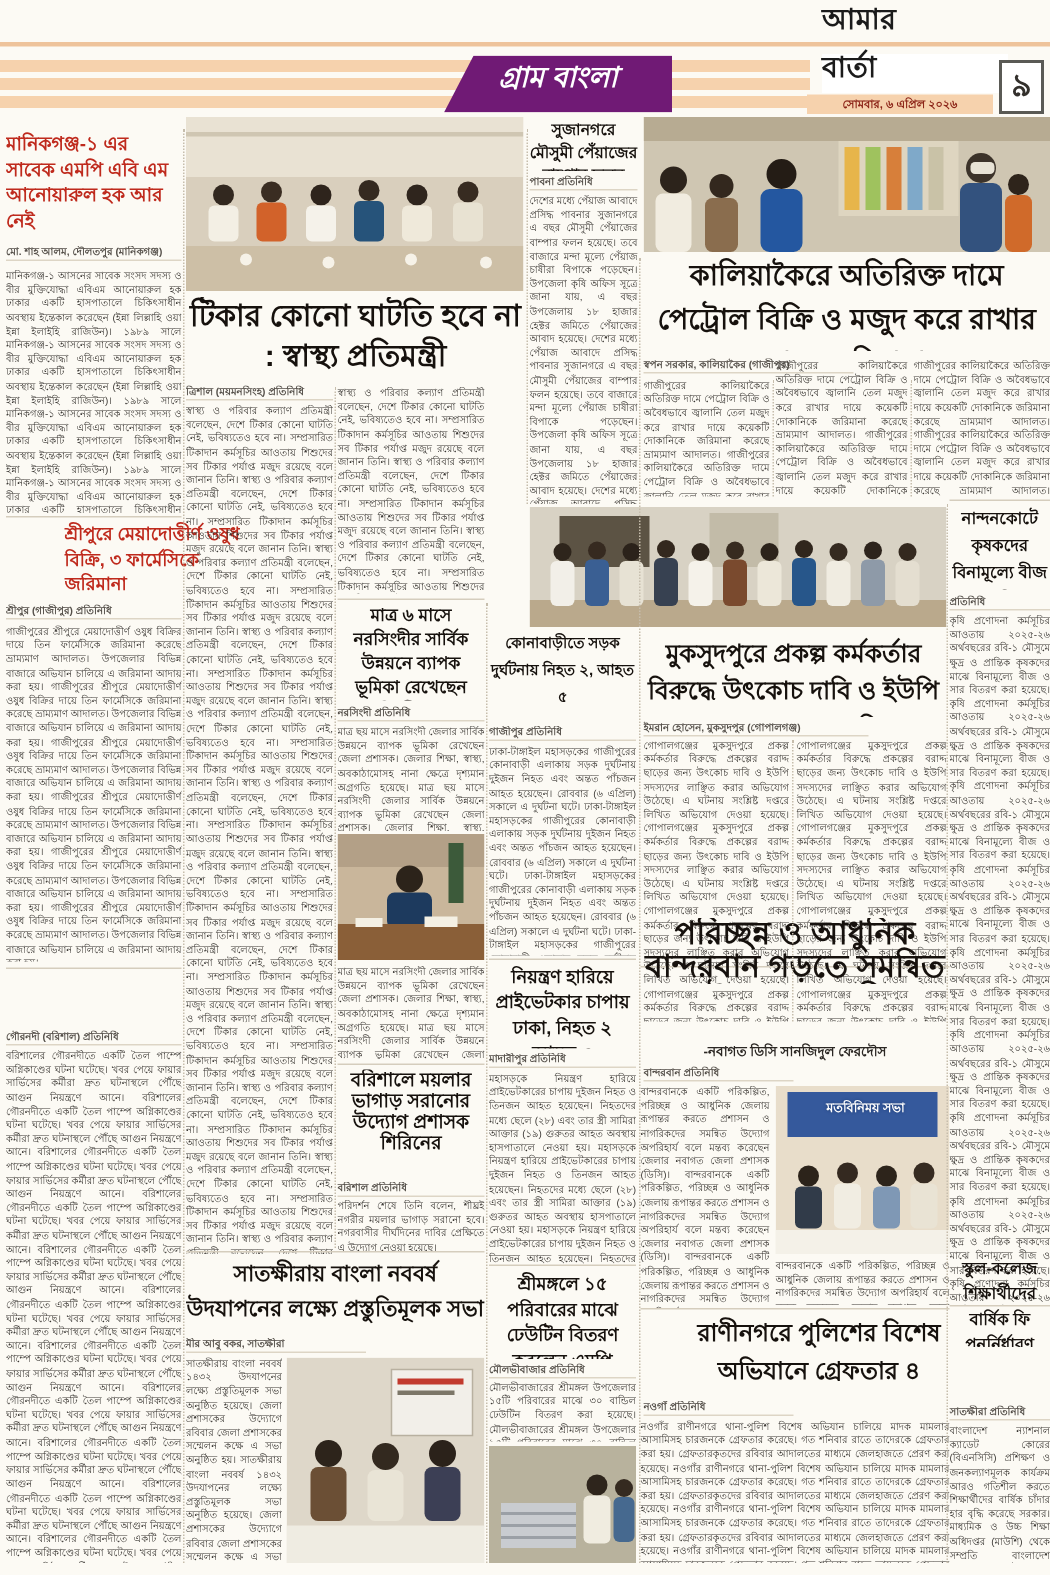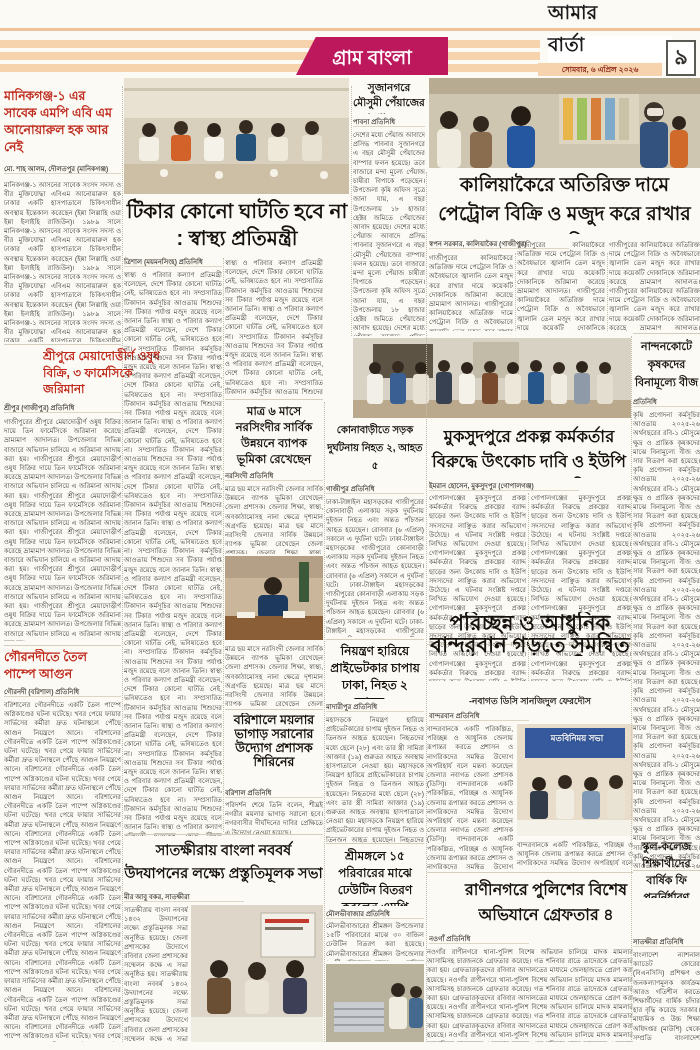--- a/index.html
+++ b/index.html
@@ -2,22 +2,22 @@
 <html><head>
 <meta charset="utf-8">
 <style>
   html,body{margin:0;padding:0;background:#8a8a8a;}
   .page{position:relative;width:700px;height:1050px;margin:0 auto;background:#fcfaf4;
         font-family:"Liberation Sans","DejaVu Sans",sans-serif;overflow:hidden;}
   .a{position:absolute;box-sizing:border-box;}
   
   .toprule{background:#eec39b;}
   .stripe{background:#f6d2ad;}
-  .secbox{background:#be185d;clip-path:polygon(13% 0,100% 0,100% 100%,0 100%);
-          display:flex;align-items:flex-end;justify-content:center;}
+  .secbox{background:#701a75;clip-path:polygon(13% 0,100% 0,100% 100%,0 100%);
+          display:flex;align-items:flex-start;justify-content:center;font-style:italic;}
   .secbox span{color:#fff;font-weight:bold;font-size:19px;}
   .masthead{background:#fff;display:flex;align-items:flex-end;justify-content:center;
             font-weight:bold;font-size:19px;color:#1b1b1b;letter-spacing:.3px;}
   .mdot{display:inline-block;width:5px;height:5px;background:#c6271a;border-radius:50%;
         margin-left:3px;margin-bottom:2px;}
   .datebar{background:#f6d2ad;color:#8c2417;font-size:7.5px;font-weight:bold;
            display:flex;align-items:center;justify-content:center;white-space:nowrap;overflow:hidden;}
   .pagebox{background:#fff;border:2px solid #5a5a55;display:flex;align-items:center;
            justify-content:center;font-size:21px;font-weight:bold;color:#33302c;}
   
@@ -61,21 +61,20 @@
   <div class="a hlr" style="left:4px;top:88px;width:117px;height:72px;font-size:12.5px;line-height:17px;">মানিকগঞ্জ-১ এর সাবেক এমপি এবি এম আনোয়ারুল হক আর নেই</div>
   <div class="a by" style="left:4px;top:164px;width:117px;">মো. শাহ আলম, দৌলতপুর (মানিকগঞ্জ)</div>
   <div class="a bd" style="left:4px;top:180px;width:117px;height:162px;">মানিকগঞ্জ-১ আসনের সাবেক সংসদ সদস্য ও বীর মুক্তিযোদ্ধা এবিএম আনোয়ারুল হক ঢাকার একটি হাসপাতালে চিকিৎসাধীন অবস্থায় ইন্তেকাল করেছেন (ইন্না লিল্লাহি ওয়া ইন্না ইলাইহি রাজিউন)। ১৯৮৯ সালে  মানিকগঞ্জ-১ আসনের সাবেক সংসদ সদস্য ও বীর মুক্তিযোদ্ধা এবিএম আনোয়ারুল হক ঢাকার একটি হাসপাতালে চিকিৎসাধীন অবস্থায় ইন্তেকাল করেছেন (ইন্না লিল্লাহি ওয়া ইন্না ইলাইহি রাজিউন)। ১৯৮৯ সালে  মানিকগঞ্জ-১ আসনের সাবেক সংসদ সদস্য ও বীর মুক্তিযোদ্ধা এবিএম আনোয়ারুল হক ঢাকার একটি হাসপাতালে চিকিৎসাধীন অবস্থায় ইন্তেকাল করেছেন (ইন্না লিল্লাহি ওয়া ইন্না ইলাইহি রাজিউন)। ১৯৮৯ সালে  মানিকগঞ্জ-১ আসনের সাবেক সংসদ সদস্য ও বীর মুক্তিযোদ্ধা এবিএম আনোয়ারুল হক ঢাকার একটি হাসপাতালে চিকিৎসাধীন অবস্থায় ইন্তেকাল করেছেন (ইন্না লিল্লাহি ওয়া ইন্না ইলাইহি রাজিউন)। ১৯৮৯ সালে </div>
 
   <div class="a dh" style="left:4px;top:344px;width:117px;"></div>
   <div class="a hlr" style="left:4px;top:348px;width:117px;height:52px;font-size:12px;line-height:16.5px;margin-left:39px;">শ্রীপুরে মেয়াদোত্তীর্ণ ওষুধ বিক্রি, ৩ ফার্মেসিকে জরিমানা</div>
   <div class="a by" style="left:4px;top:403px;width:117px;">শ্রীপুর (গাজীপুর) প্রতিনিধি</div>
   <div class="a bd" style="left:4px;top:417px;width:117px;height:224px;">গাজীপুরের শ্রীপুরে মেয়াদোত্তীর্ণ ওষুধ বিক্রির দায়ে তিন ফার্মেসিকে জরিমানা করেছে ভ্রাম্যমাণ আদালত। উপজেলার বিভিন্ন বাজারে অভিযান চালিয়ে এ জরিমানা আদায় করা হয়।  গাজীপুরের শ্রীপুরে মেয়াদোত্তীর্ণ ওষুধ বিক্রির দায়ে তিন ফার্মেসিকে জরিমানা করেছে ভ্রাম্যমাণ আদালত। উপজেলার বিভিন্ন বাজারে অভিযান চালিয়ে এ জরিমানা আদায় করা হয়।  গাজীপুরের শ্রীপুরে মেয়াদোত্তীর্ণ ওষুধ বিক্রির দায়ে তিন ফার্মেসিকে জরিমানা করেছে ভ্রাম্যমাণ আদালত। উপজেলার বিভিন্ন বাজারে অভিযান চালিয়ে এ জরিমানা আদায় করা হয়।  গাজীপুরের শ্রীপুরে মেয়াদোত্তীর্ণ ওষুধ বিক্রির দায়ে তিন ফার্মেসিকে জরিমানা করেছে ভ্রাম্যমাণ আদালত। উপজেলার বিভিন্ন বাজারে অভিযান চালিয়ে এ জরিমানা আদায় করা হয়।  গাজীপুরের শ্রীপুরে মেয়াদোত্তীর্ণ ওষুধ বিক্রির দায়ে তিন ফার্মেসিকে জরিমানা করেছে ভ্রাম্যমাণ আদালত। উপজেলার বিভিন্ন বাজারে অভিযান চালিয়ে এ জরিমানা আদায় করা হয়।  গাজীপুরের শ্রীপুরে মেয়াদোত্তীর্ণ ওষুধ বিক্রির দায়ে তিন ফার্মেসিকে জরিমানা করেছে ভ্রাম্যমাণ আদালত। উপজেলার বিভিন্ন বাজারে অভিযান চালিয়ে এ জরিমানা আদায় করা হয়। </div>
 
   <div class="a dh" style="left:4px;top:645px;width:117px;"></div>
-  <div class="a hlr" style="left:4px;top:649px;width:117px;height:34px;font-size:12.5px;line-height:17px;">গৌরনদীতে তৈল পাম্পে আগুন</div>
   <div class="a by" style="left:4px;top:687px;width:117px;">গৌরনদী (বরিশাল) প্রতিনিধি</div>
   <div class="a bd" style="left:4px;top:700px;width:117px;height:342px;">বরিশালের গৌরনদীতে একটি তৈল পাম্পে অগ্নিকাণ্ডের ঘটনা ঘটেছে। খবর পেয়ে ফায়ার সার্ভিসের কর্মীরা দ্রুত ঘটনাস্থলে পৌঁছে আগুন নিয়ন্ত্রণে আনে।  বরিশালের গৌরনদীতে একটি তৈল পাম্পে অগ্নিকাণ্ডের ঘটনা ঘটেছে। খবর পেয়ে ফায়ার সার্ভিসের কর্মীরা দ্রুত ঘটনাস্থলে পৌঁছে আগুন নিয়ন্ত্রণে আনে।  বরিশালের গৌরনদীতে একটি তৈল পাম্পে অগ্নিকাণ্ডের ঘটনা ঘটেছে। খবর পেয়ে ফায়ার সার্ভিসের কর্মীরা দ্রুত ঘটনাস্থলে পৌঁছে আগুন নিয়ন্ত্রণে আনে।  বরিশালের গৌরনদীতে একটি তৈল পাম্পে অগ্নিকাণ্ডের ঘটনা ঘটেছে। খবর পেয়ে ফায়ার সার্ভিসের কর্মীরা দ্রুত ঘটনাস্থলে পৌঁছে আগুন নিয়ন্ত্রণে আনে।  বরিশালের গৌরনদীতে একটি তৈল পাম্পে অগ্নিকাণ্ডের ঘটনা ঘটেছে। খবর পেয়ে ফায়ার সার্ভিসের কর্মীরা দ্রুত ঘটনাস্থলে পৌঁছে আগুন নিয়ন্ত্রণে আনে।  বরিশালের গৌরনদীতে একটি তৈল পাম্পে অগ্নিকাণ্ডের ঘটনা ঘটেছে। খবর পেয়ে ফায়ার সার্ভিসের কর্মীরা দ্রুত ঘটনাস্থলে পৌঁছে আগুন নিয়ন্ত্রণে আনে।  বরিশালের গৌরনদীতে একটি তৈল পাম্পে অগ্নিকাণ্ডের ঘটনা ঘটেছে। খবর পেয়ে ফায়ার সার্ভিসের কর্মীরা দ্রুত ঘটনাস্থলে পৌঁছে আগুন নিয়ন্ত্রণে আনে।  বরিশালের গৌরনদীতে একটি তৈল পাম্পে অগ্নিকাণ্ডের ঘটনা ঘটেছে। খবর পেয়ে ফায়ার সার্ভিসের কর্মীরা দ্রুত ঘটনাস্থলে পৌঁছে আগুন নিয়ন্ত্রণে আনে।  বরিশালের গৌরনদীতে একটি তৈল পাম্পে অগ্নিকাণ্ডের ঘটনা ঘটেছে। খবর পেয়ে ফায়ার সার্ভিসের কর্মীরা দ্রুত ঘটনাস্থলে পৌঁছে আগুন নিয়ন্ত্রণে আনে।  বরিশালের গৌরনদীতে একটি তৈল পাম্পে অগ্নিকাণ্ডের ঘটনা ঘটেছে। খবর পেয়ে ফায়ার সার্ভিসের কর্মীরা দ্রুত ঘটনাস্থলে পৌঁছে আগুন নিয়ন্ত্রণে আনে।  বরিশালের গৌরনদীতে একটি তৈল পাম্পে অগ্নিকাণ্ডের ঘটনা ঘটেছে। খবর পেয়ে ফায়ার সার্ভিসের কর্মীরা দ্রুত ঘটনাস্থলে পৌঁছে আগুন নিয়ন্ত্রণে আনে। </div>
 
   <div class="a photo" style="left:124px;top:78px;width:225px;height:116px;">
     <svg width="225" height="116" viewBox="0 0 225 116">
       <rect width="225" height="116" fill="#d9cfbd"></rect>
         <rect width="225" height="40" fill="#e9e2d3"></rect>
       <rect x="0" y="10" width="225" height="3" fill="#cfc6b2"></rect>
       <circle cx="25" cy="52" r="7" fill="#32281f"></circle>
         <rect x="15" y="59" width="20" height="24" rx="4" fill="#f3efe4"></rect>

